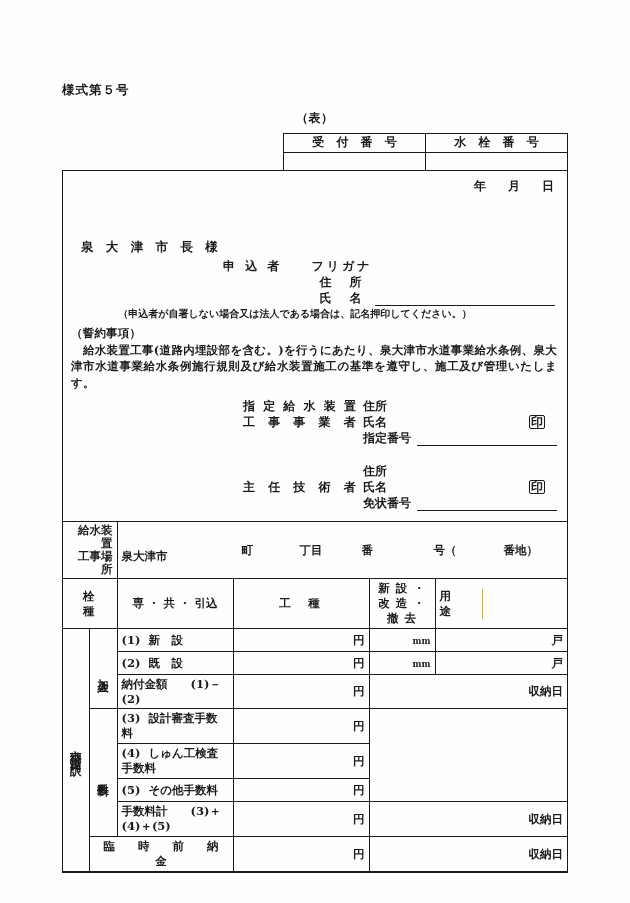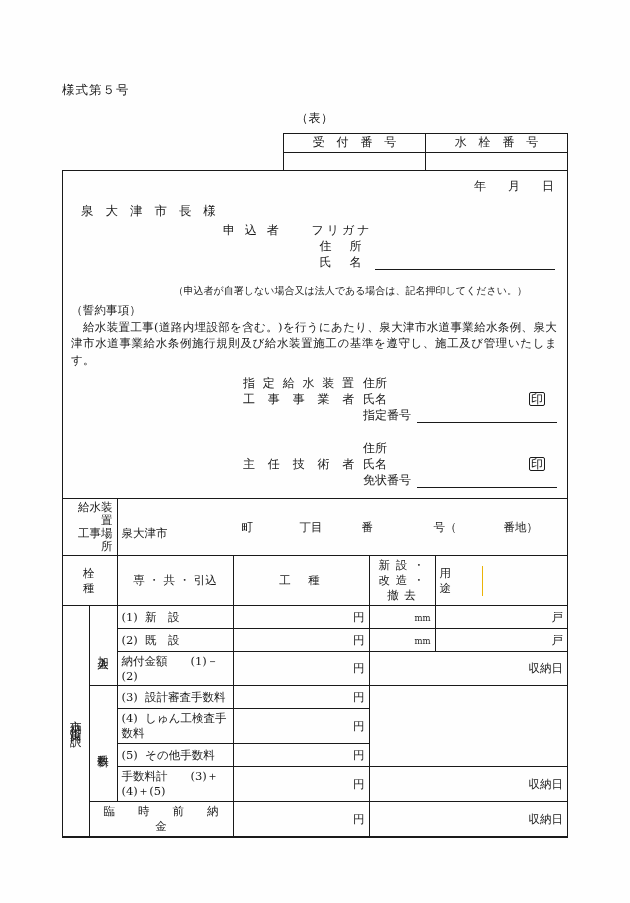--- a/index.html
+++ b/index.html
@@ -13,20 +13,21 @@
     position: relative;
     font-family: "DejaVu Serif", "Liberation Serif", serif;
     color: #1a1a1a;
     overflow: hidden;
   }
 
   .page {
     position: absolute;
     inset: 0;
     background: #fefefe;
+    font-weight: bold;
   }
 
   
   .form-no {
     position: absolute;
     left: 62px;
     top: 82px;
     font-size: 12.5px;
     letter-spacing: 1px;
     white-space: nowrap;
@@ -86,20 +87,21 @@
     padding: 7px 12px 0 0;
     letter-spacing: 1px;
   }
   .date-line span { display: inline-block; width: 34px; text-align: left; }
   .date-line span.last { width: auto; }
 
   .addressee {
     font-size: 12.5px;
     letter-spacing: 4px;
     padding: 8px 0 0 18px;
+    margin-top: 36px;
   }
 
   .applicant-block {
     margin-top: 2px;
     padding-right: 12px;
   }
   .ab-row {
     display: flex;
     justify-content: flex-end;
     align-items: flex-end;
@@ -118,26 +120,25 @@
     letter-spacing: 3px;
     white-space: nowrap;
   }
   .ab-rule {
     width: 180px;
     border-bottom: 1px solid #1a1a1a;
     height: 15px;
   }
   .ab-rule.none { border-bottom: none; }
   .ab-note {
-    text-align: right;
+    text-align: center;
     font-size: 10px;
     letter-spacing: 0;
     padding: 1px 28px 0 0;
     white-space: nowrap;
-    margin-top: 13px;
   }
 
   .clause {
     font-size: 11.5px;
     line-height: 16.5px;
     padding: 4px 10px 0 8px;
     letter-spacing: 0.2px;
   }
   .clause .head { display: block; }
   .clause .body {

